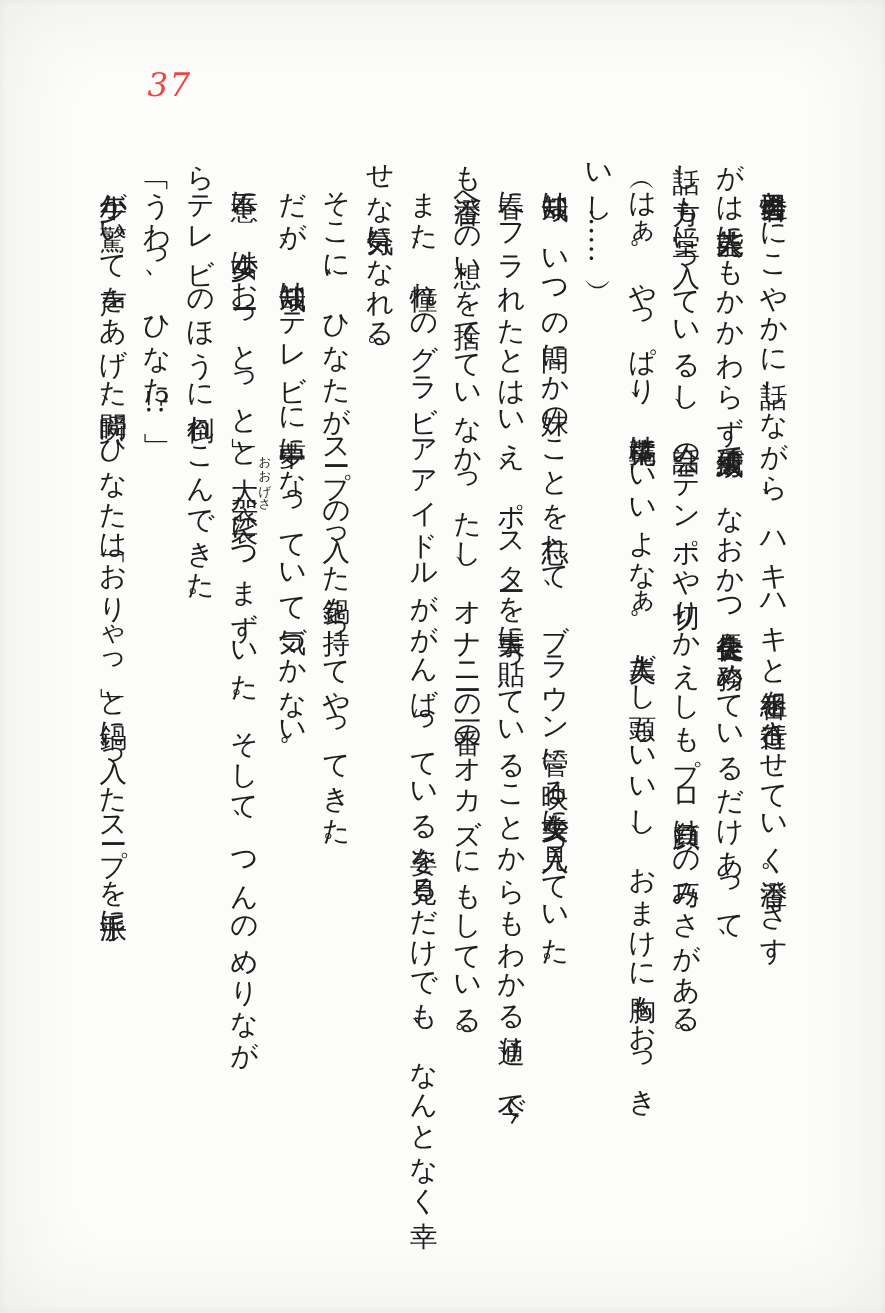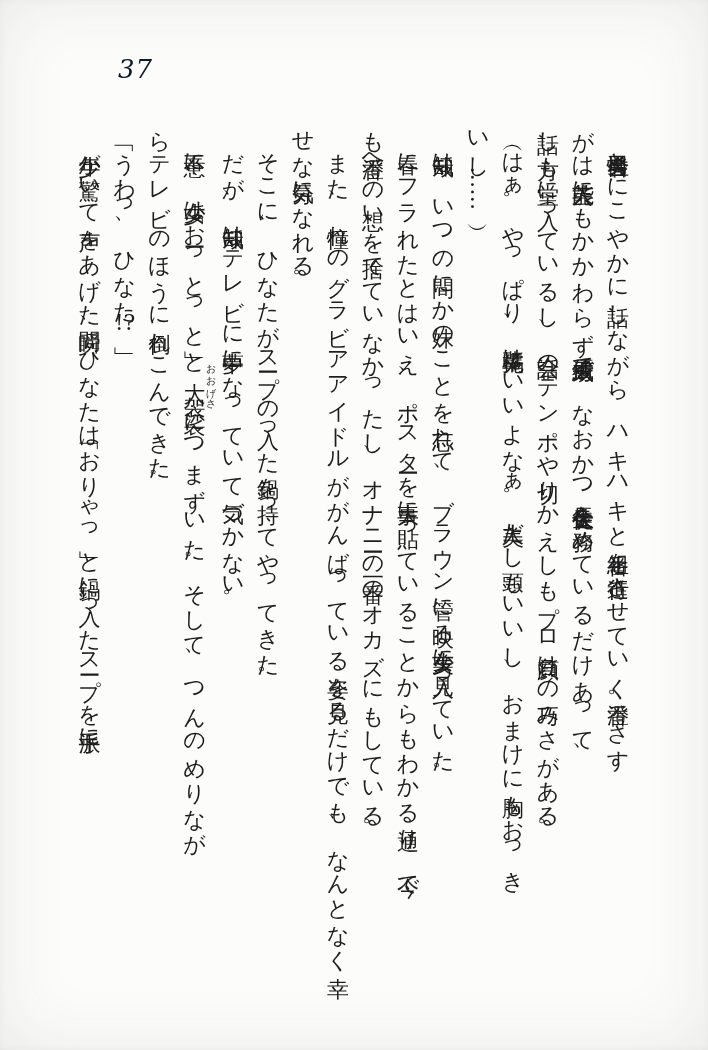--- a/index.html
+++ b/index.html
@@ -17,21 +17,21 @@
     background: #fcfcfa;
     box-shadow: inset 0 0 70px rgba(60,60,60,0.09), inset 0 0 6px rgba(80,80,80,0.06);
     overflow: hidden;
   }
   .page-number {
     position: absolute;
     left: 118px;
     top: 54px;
     font-size: 26px;
     font-style: italic;
-    color: #0f172a;
+    color: #ef4444;
     letter-spacing: 1px;
   }
   .text-block {
     position: absolute;
     top: 116px;
     right: 72px;
     width: 562px;
     height: 846px;
     writing-mode: vertical-rl;
     -webkit-writing-mode: vertical-rl;

